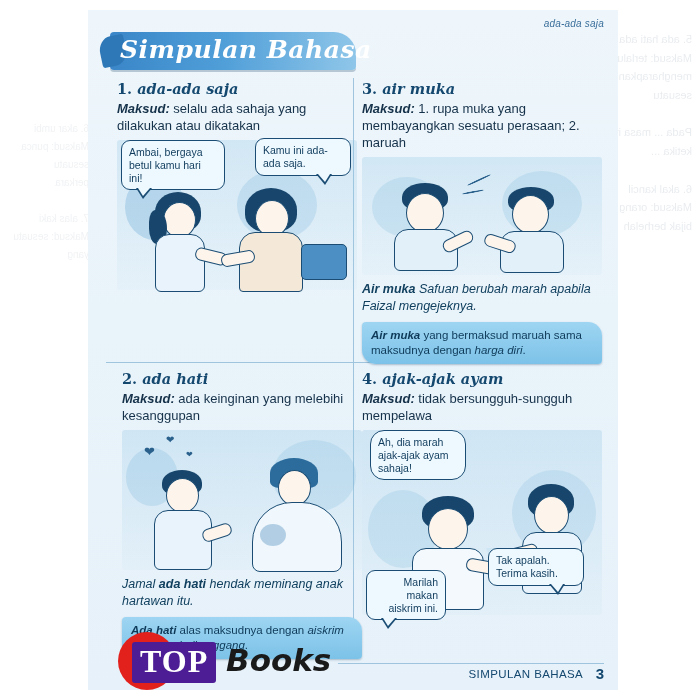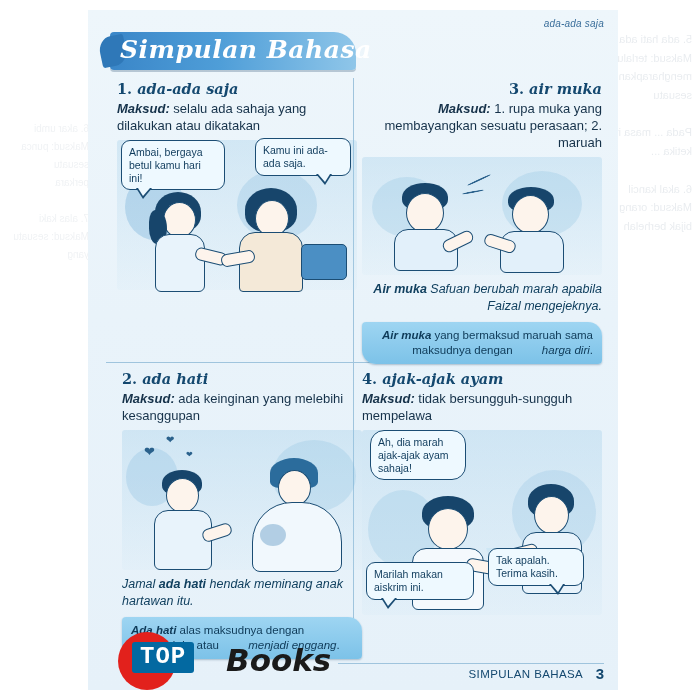--- a/index.html
+++ b/index.html
@@ -131,21 +131,21 @@
     height: 1px;
     background: #9fc4dd;
   }
   .cell {
     position: absolute;
     width: 240px;
     box-sizing: border-box;
   }
   .c1 { left: 4px;   top: 2px; margin-left: 11px; }
   .c2 { left: 20px;   top: 292px; }
-  .c3 { left: 260px; top: 2px; text-align: right; }
+  .c3 { left: 260px; top: 2px; }
   .c4 { left: 260px; top: 292px; }
 
   .entry-title {
     font-family: "DejaVu Serif", serif;
     font-weight: bold;
     font-style: italic;
     font-size: 14.5px;
     color: #14486f;
     margin: 0 0 3px 0;
   }
@@ -185,21 +185,21 @@
     margin-top: 7px;
     background: linear-gradient(180deg,#9ed5f2 0%, #7cc2e8 100%);
     border-radius: 4px 14px 4px 14px;
     padding: 6px 9px;
     font-size: 11.5px;
     color: #0e3a58;
     line-height: 1.3;
     box-shadow: 0 1px 2px rgba(20,60,95,.3);
     position: relative;
   }
-  .notebox i { font-style: italic; margin-left: 26px; }
+  .notebox i { font-style: italic; }
   .notebox b { font-weight: bold; font-style: italic; }
 
   
   .bubble {
     position: absolute;
     background: #eef9ff;
     border: 1.6px solid #1b4d74;
     border-radius: 9px;
     font-size: 10.5px;
     color: #0f3b5c;
@@ -330,25 +330,25 @@
   .logo .circle {
     position: absolute;
     left: 0; top: 2px;
     width: 58px; height: 58px;
     border-radius: 50%;
     background: #e2211c;
   }
   .logo .top {
     position: absolute;
     left: 14px; top: 12px;
-    background: #0369a1;
+    background: #4c1d95;
     color: #ffffff;
-    font-family: Liberation Mono, monospace;
+    font-family: Liberation Serif, serif;
     font-weight: bold;
-    font-size: 24px;
+    font-size: 32px;
     letter-spacing: 1px;
     padding: 1px 8px 3px 8px;
     border-radius: 3px;
   }
   .logo .books {
     position: absolute;
     left: 108px; top: 12px;
     font-family: "DejaVu Sans", sans-serif;
     font-weight: bold;
     font-style: italic;
@@ -538,21 +538,21 @@
             <div style="position:absolute; left:84px; top:52px; width:0; height:0; border-left:8px solid transparent; border-right:8px solid transparent; border-top:20px solid #cfe7f5;"></div>
           </div>
 
           <div class="fig" style="left:152px; top:54px; width:78px; height:108px;">
             <div class="hair" style="left:14px; top:0; width:46px; height:34px;"></div>
             <div class="head" style="left:20px; top:12px; width:33px; height:36px;"></div>
             <div class="body" style="left:8px; top:48px; width:58px; height:60px; background:#e8f3fb;"></div>
             <div class="arm" style="left:-6px; top:62px; width:28px; height:11px; transform:rotate(-14deg);"></div>
           </div>
 
-          <div class="bubble tail-bl" style="left:4px; top:132px; width:108px;">Marilah makan aiskrim ini.</div>
+          <div class="bubble tail-bl" style="left:4px; top:140px; width:80px;text-align:right;">Marilah makan aiskrim ini.</div>
           <div class="bubble tail-br" style="left:126px; top:118px; width:96px;">Tak apalah. Terima kasih.</div>
         </div>
       </div>
     </div>
 
     <div class="footer-rule"></div>
     <div class="footer">
       <span class="label">SIMPULAN BAHASA</span>
       <span class="pagenum">3</span>
     </div>

